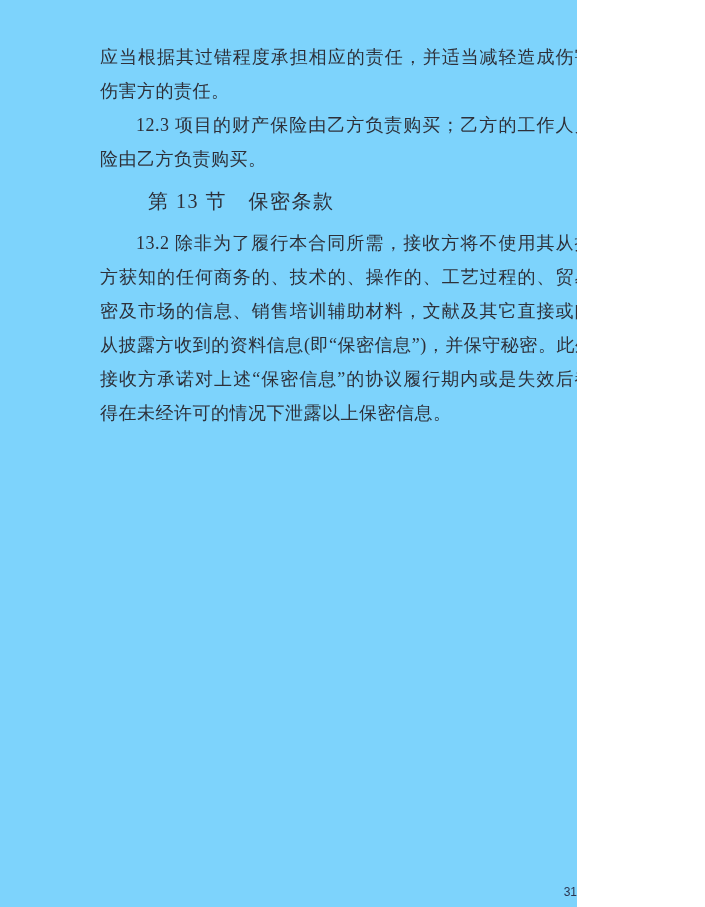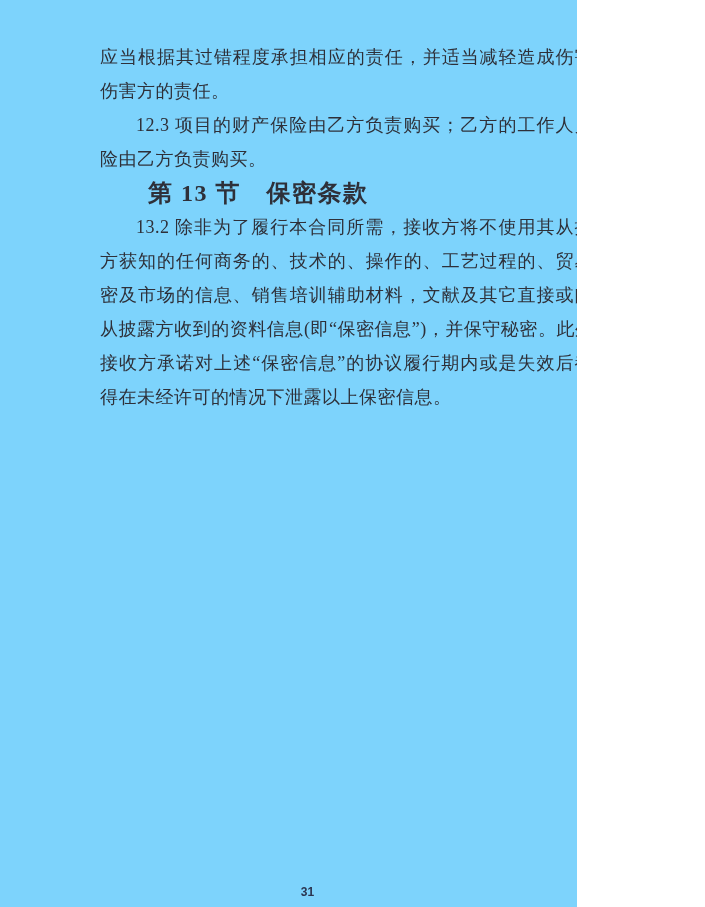--- a/index.html
+++ b/index.html
@@ -30,39 +30,38 @@
   .para {
     margin: 0;
     padding: 0;
     text-indent: 0;
   }
   .para.indent {
     text-indent: 2em;
     font-family: Liberation Serif, serif;
   }
   .heading {
-    margin: 0;
+    margin: 8px;
     padding: 0;
-    font-size: 24px;
-    font-weight: bold;
+    font-size: 20px;
+    font-weight: normal;
     text-indent: 2em;
     letter-spacing: 1.5px;
   }
   .page-number {
     position: absolute;
     left: 0;
     bottom: 8px;
     width: 100%;
-    text-align: center;
+    text-align: right;
     font-family: "Liberation Sans", "DejaVu Sans", sans-serif;
     font-size: 12px;
-    font-weight: bold;
+    font-weight: normal;
     color: #2b3550;
     letter-spacing: 0;
-    margin-left: 19px;
   }
 </style>
 </head>
 <body>
 
 <div class="page">
   <div class="text-block">
     <p class="para">应当根据其过错程度承担相应的责任，并适当减轻造成伤害或伤害方的责任。</p>
     <p class="para indent">12.3 项目的财产保险由乙方负责购买；乙方的工作人员保险由乙方负责购买。</p>
     <h2 class="heading">第 13 节　保密条款</h2>

